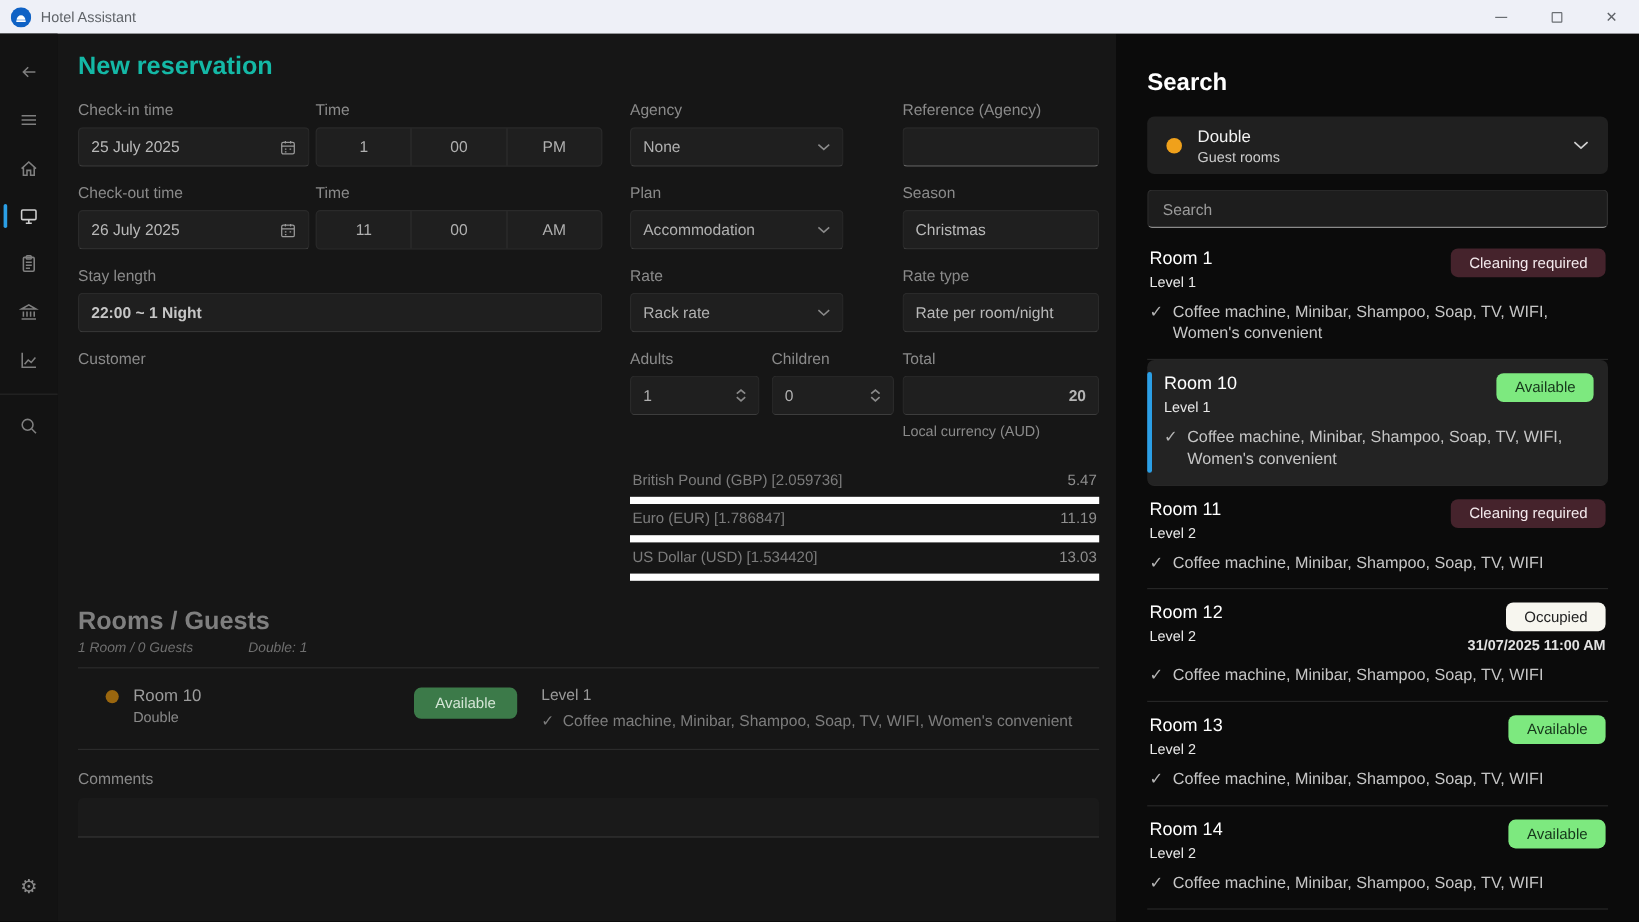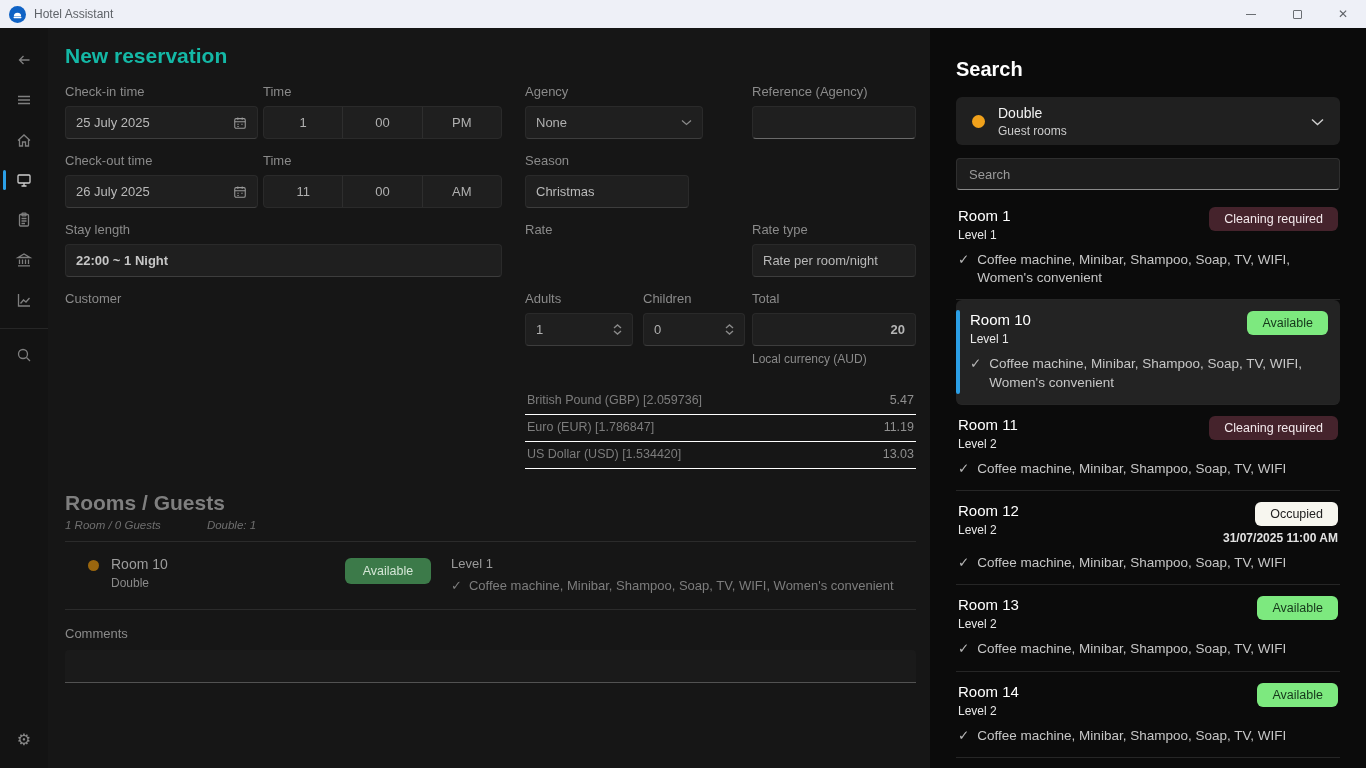--- a/index.html
+++ b/index.html
@@ -53,21 +53,21 @@
   .spin-fld { width:108px; justify-content:space-between; }
   .spin-fld.children { width:102px; }
   .spin-glyphs { display:flex; flex-direction:column; gap:1px; }
   .spin-glyphs svg { stroke:#8a8a8a; fill:none; stroke-width:1.4; }
   .colB .spins { display:flex; }
   .colB .spins > div + div { margin-left:10px; }
   .total-fld input { text-align:right; font-weight:700; color:#b5b5b5; }
   .cur-note { font-size:12px; color:#8a8a8a; margin-top:6px; }
 
   .conversions { margin-left:460px; width:391px; margin-top:22px; }
-  .conv-row { display:flex; justify-content:space-between; padding:5px 2px 7px; border-bottom:1px solid #ffffff;
+  .conv-row { display:flex; justify-content:space-between; padding:5px 2px 7px; border-bottom:6px solid #ffffff;
               font-size:12.5px; color:#7c7c7c; }
   .conv-val { color:#8f8f8f; }
 
   .rg-section { margin-top:22px; }
   .rg-title { font-size:21px; font-weight:700; color:#7f7f7f; }
   .rg-summary { font-size:11.5px; font-style:italic; color:#6f6f6f; margin-top:4px; display:flex; }
   .rg-summary .by-type { margin-left:46px; }
   .rg-divider { border-top:1px solid #2b2b2b; margin-top:10px; }
   .rg-row { display:flex; align-items:flex-start; padding:14px 0 16px; border-bottom:1px solid #2b2b2b; }
   .rg-dot { width:11px; height:11px; border-radius:50%; background:#9a660e; margin:4px 12px 0 23px; flex:0 0 auto; }
@@ -250,37 +250,52 @@
         </div>
         <div class="timecol">
           <div class="fld-label">Time</div>
           <div class="timepick">
             <div class="tseg">11</div>
             <div class="tseg">00</div>
             <div class="tseg">AM</div>
           </div>
         </div>
       </div>
+      <div class="colB">
+        <div class="fld-label">Plan</div>
+        <div class="fld ddl" style="width:178px;">
+          <span class="ddl-val">Accommodation</span>
+          <svg width="11" height="7" viewBox="0 0 11 7" style="stroke:#8a8a8a;fill:none;stroke-width:1.3;">
+              <path d="M1 1.5l4.5 4 4.5-4"></path>
+            </svg>
+        </div>
+      </div>
       <div class="colC">
         <div class="fld-label">Season</div>
         <div class="fld">
           <input value="Christmas" style="">
         </div>
       </div>
     </div>
 
     <div class="form-row">
       <div class="colA">
         <div class="fld-label">Stay length</div>
         <div class="fld">
           <span class="stay-val">22:00 ~ 1 Night</span>
         </div>
       </div>
       <div class="colB">
         <div class="fld-label">Rate</div>
+        <div class="fld ddl" style="width:178px;">
+          <span class="ddl-val">Rack rate</span>
+          <svg width="11" height="7" viewBox="0 0 11 7" style="stroke:#8a8a8a;fill:none;stroke-width:1.3;">
+              <path d="M1 1.5l4.5 4 4.5-4"></path>
+            </svg>
+        </div>
       </div>
       <div class="colC">
         <div class="fld-label">Rate type</div>
         <div class="fld">
           <input readonly="" value="Rate per room/night" style="">
         </div>
       </div>
     </div>
 
     <div class="form-row" style="margin-bottom:0;">

